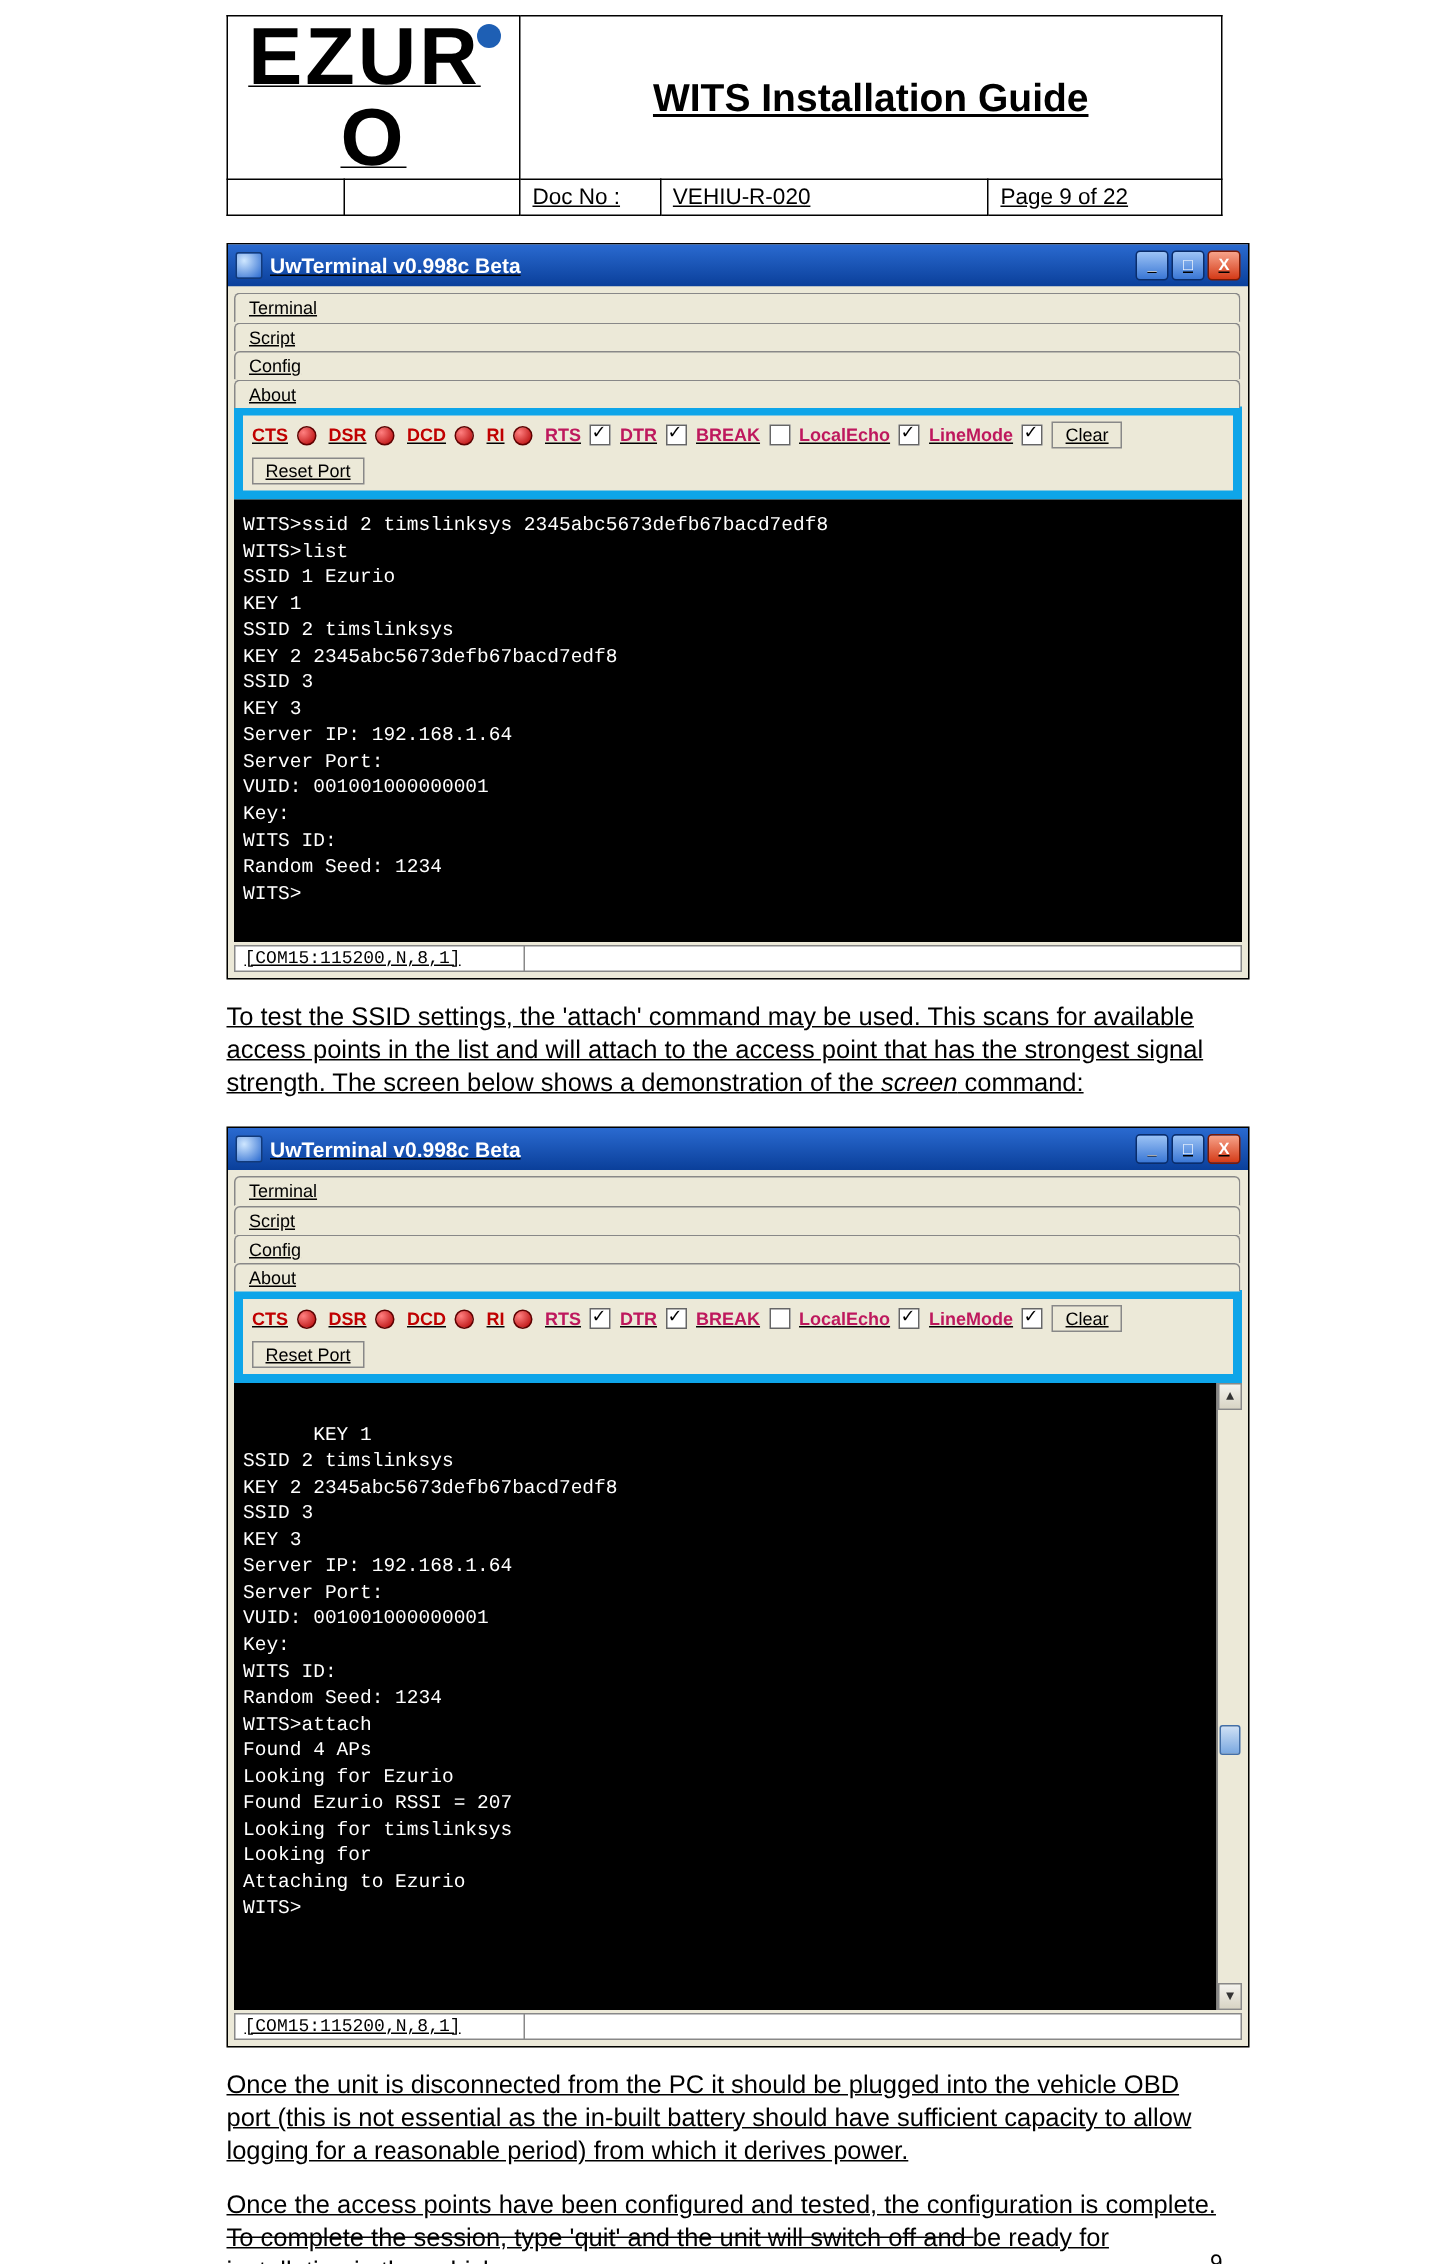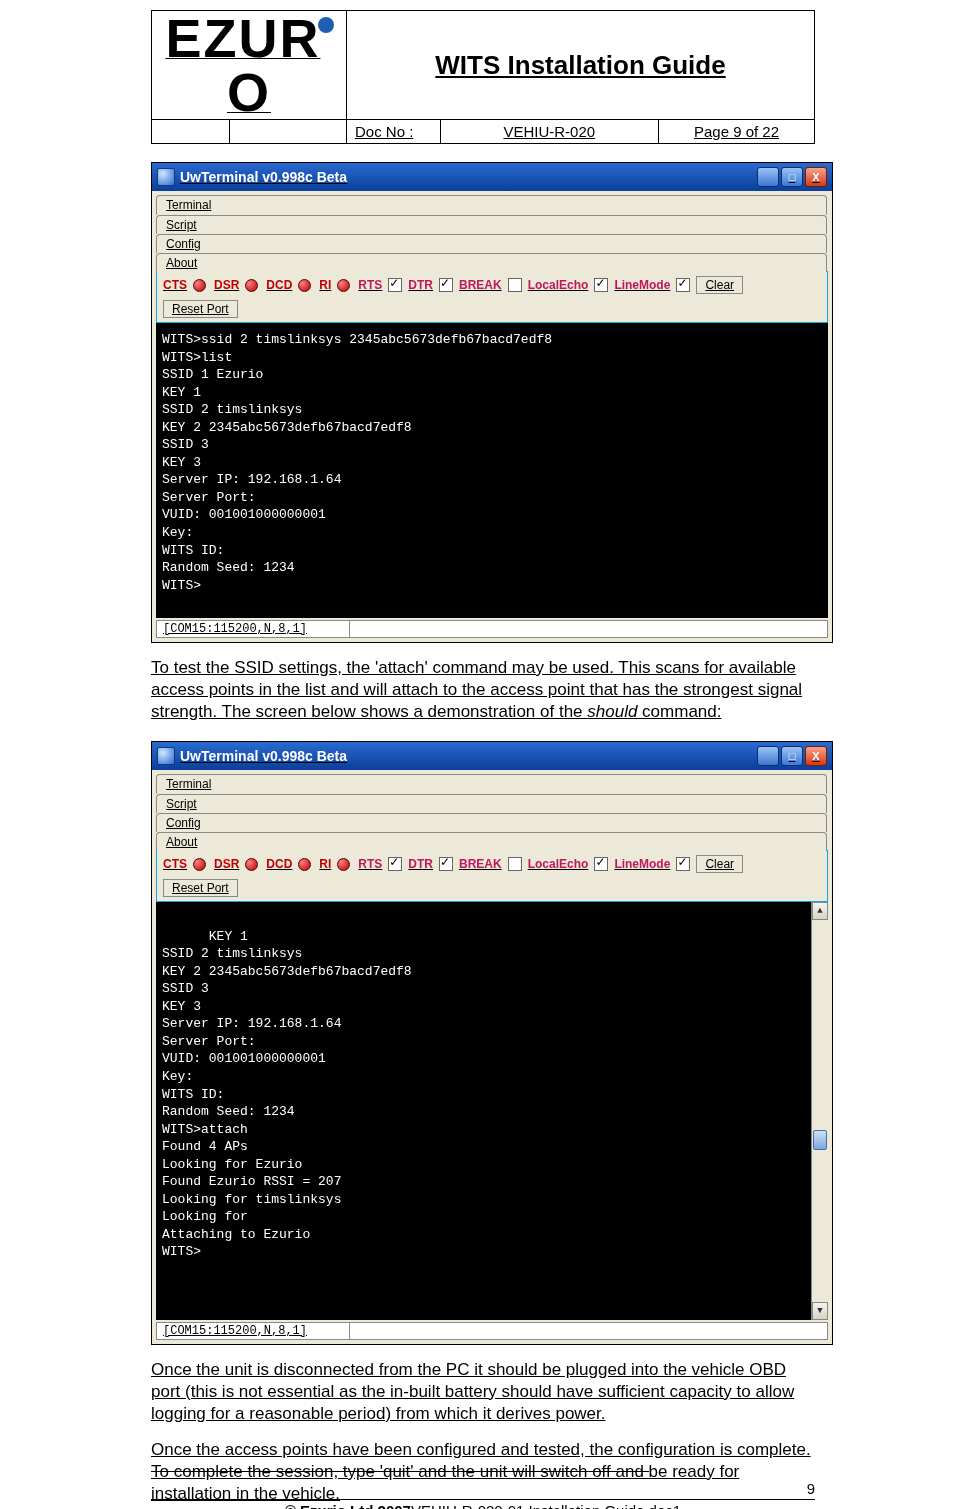--- a/index.html
+++ b/index.html
@@ -34,21 +34,20 @@
   }
   .title-cell {
     font-size: 26px;
     font-weight: bold;
     text-align: center;
     padding: 10px;
   }
   .info-row td {
     font-size: 15px;
     padding: 3px 8px;
-    text-align: center;
   }
   .logo {
     font-family: Arial, sans-serif;
     font-size: 54px;
     font-weight: 900;
     letter-spacing: 2px;
     line-height: 1;
   }
   .logo .dot {
     display: inline-block;
@@ -133,21 +132,21 @@
     position: relative;
     top: 1px;
   }
   .tab.active {
     background: #ece9d8;
     border-bottom: 1px solid #ece9d8;
     z-index: 2;
   }
   .toolbar {
     background: #ece9d8;
-    border: 1px solid #0ea5e9;
+    border: 6px solid #0ea5e9;
     padding: 4px 6px;
     display: flex;
     align-items: center;
     flex-wrap: wrap;
     gap: 6px;
     margin: 0 4px;
     font-size: 12px;
   }
   .led-label { font-weight: bold; }
   .led-red { color: #c00000; }
@@ -329,21 +328,21 @@
 WITS&gt;
 
 </div>
     <div class="status">
       <div class="cell wide">[COM15:115200,N,8,1]</div>
       <div class="cell rest"></div>
     </div>
   </div>
 
   <p class="body-text">
-    <span>To test the SSID settings, the 'attach' command may be used. This scans for available access points in the list and will attach to the access point that has the strongest signal strength. The screen below shows a demonstration of the </span><em>should</em><span> command:</span>
+    <span>To test the SSID settings, the 'attach' command may be used. This scans for available access points in the list and will attach to the access point that has the strongest signal strength. The screen below shows a demonstration of the </span><em>screen</em><span> command:</span>
   </p>
 
   <div class="win">
     <div class="win-titlebar">
       <span class="badge"></span>
       <span class="title-text">UwTerminal v0.998c Beta</span>
       <span class="win-btn min">_</span>
       <span class="win-btn max">□</span>
       <span class="win-btn close">X</span>
     </div>

